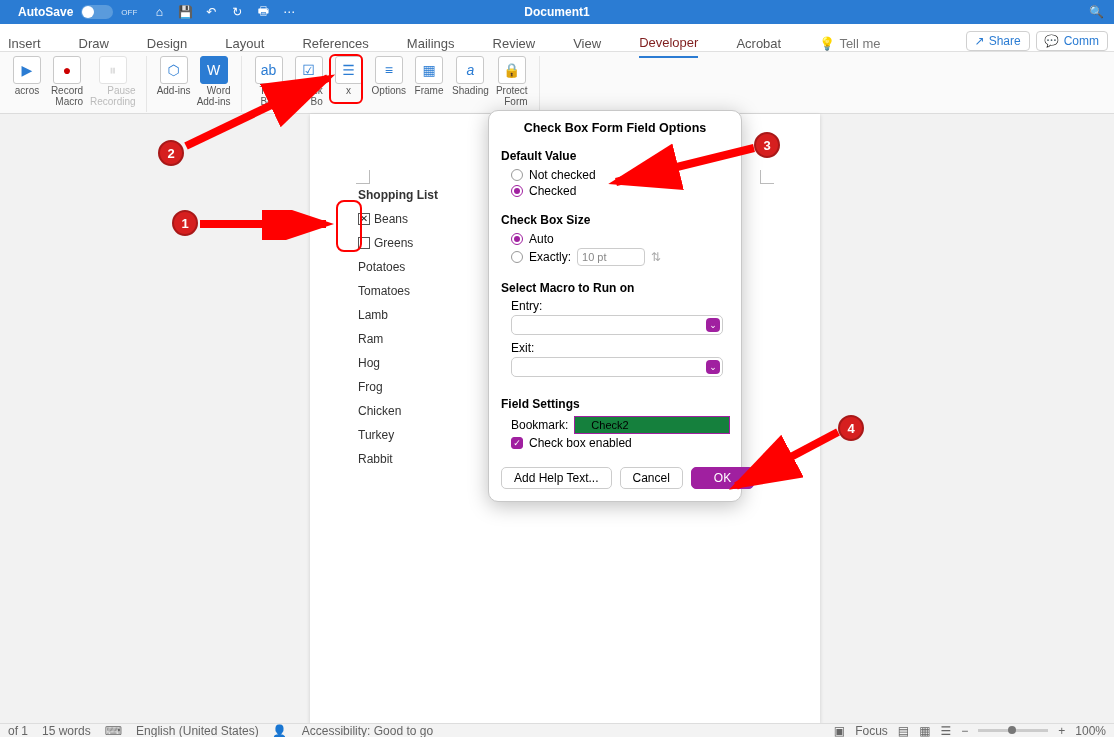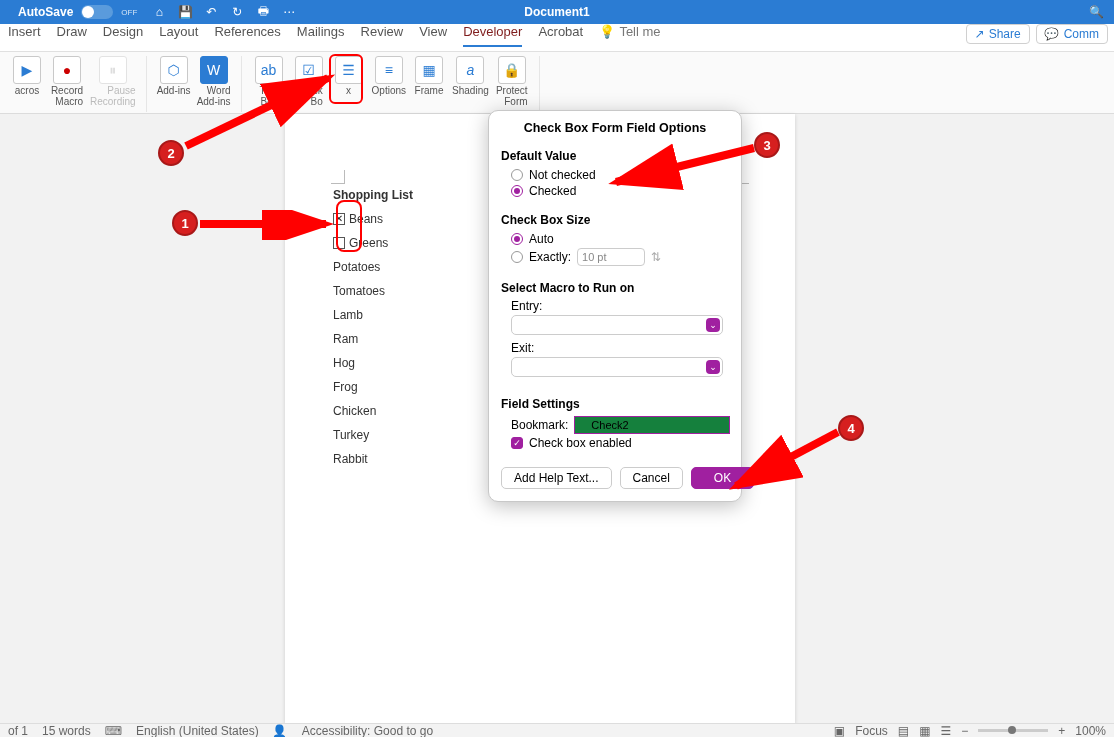--- a/index.html
+++ b/index.html
@@ -10,40 +10,40 @@
   .titlebar .left { display: flex; align-items: center; gap: 8px; padding-left: 18px; }
   .titlebar .autosave-label { font-weight: 600; }
   .titlebar .toggle { width: 32px; height: 14px; background: #5a9bdc; border-radius: 7px; position: relative; }
   .titlebar .toggle::after { content:""; width:12px; height:12px; background:#fff; border-radius:50%; position:absolute; top:1px; left:1px; }
   .titlebar .titleicons { display:flex; gap:10px; margin-left:6px; }
   .titlebar .titleicons span { width:16px; height:16px; display:inline-flex; align-items:center; justify-content:center; color:#fff; }
   .titlebar .docname { position:absolute; left:50%; transform:translateX(-50%); font-weight:600; }
   .titlebar .search-icon { position:absolute; right:10px; }
 
   
-  .tabs { height: 28px; background: #fff; border-bottom: 1px solid #e0e0e0; display:flex; align-items:flex-start; padding-left:8px; gap:16px; font-size:13px; color:#555; position:relative; }
+  .tabs { height: 28px; background: #fff; border-bottom: 1px solid #e0e0e0; display:flex; align-items:flex-end; padding-left:8px; gap:38px; font-size:13px; color:#555; position:relative; }
   .tabs .tab { cursor:pointer; }
   .tabs .tab.active { color:#7f1d1d; border-bottom:2px solid #2b7cd3; padding-bottom:6px; margin-bottom:-7px; }
   .tabs .tellme { display:flex; align-items:center; gap:4px; color:#777; }
   .tabs .right { position:absolute; right:6px; display:flex; gap:6px; }
   .tabs .right .btn { border:1px solid #d0d0d0; border-radius:4px; padding:2px 8px; font-size:12px; color:#2b7cd3; background:#fff; display:flex; align-items:center; gap:4px;}
 
   
   .ribbon { height: 62px; background:#fafafa; border-bottom:1px solid #dcdcdc; display:flex; align-items:flex-start; padding:4px 0 0 0; }
   .ribbon .group { display:flex; gap:6px; padding:0 10px; border-right:1px solid #e6e6e6; height:56px; }
   .ribbon .rbtn { display:flex; flex-direction:column; align-items:center; justify-content:flex-start; font-size:10px; color:#555; min-width:34px; cursor:pointer; }
   .ribbon .rbtn.disabled { color:#bbb; }
   .ribbon .ricon { width:28px; height:28px; border:1px solid #c9c9c9; border-radius:3px; margin-bottom:2px; display:flex; align-items:center; justify-content:center; font-size:14px; color:#2b7cd3; background:#fff;}
   .ribbon .ricon.blue { background:#2b7cd3; color:#fff; border-color:#2b7cd3;}
   .ribbon .rbtn .lbl { line-height:1.05; text-align:right; }
   .options-callout { position:absolute; border:2px solid #f00; border-radius:6px; }
 
   
   .canvas { position:absolute; top:114px; bottom:14px; left:0; right:0; background:#f2f2f2; }
-  .page { position:absolute; left:285px; top:0; width:510px; height:610px; background:#fff; box-shadow:0 1px 4px rgba(0,0,0,0.15); }
+  .page { position:absolute; left:310px; top:0; width:510px; height:610px; background:#fff; box-shadow:0 1px 4px rgba(0,0,0,0.15); }
   .page .margin-tl, .page .margin-tr { position:absolute; width:14px; height:14px; border-right:1px solid #bbb; border-bottom:1px solid #bbb; }
   .page .margin-tl { left:46px; top:56px; }
   .page .margin-tr { right:46px; top:56px; border-right:none; border-left:1px solid #bbb; }
   .doclist { position:absolute; left:48px; top:74px; font-size:12px; color:#333; }
   .doclist .title { font-weight:700; font-size:12px; margin-bottom:10px;}
   .doclist .item { margin:10px 0; }
   .doclist .withcheck { display:flex; align-items:center; gap:4px; }
   .chk { width:12px; height:12px; border:1px solid #555; display:inline-flex; align-items:center; justify-content:center; font-size:10px; line-height:1; }
   .chk.checked::after { content:"✕"; font-size:10px; color:#222;}
   .checks-callout { position:absolute; border:2.5px solid #f00; border-radius:8px; left:336px; top:200px; width:26px; height:52px; }

